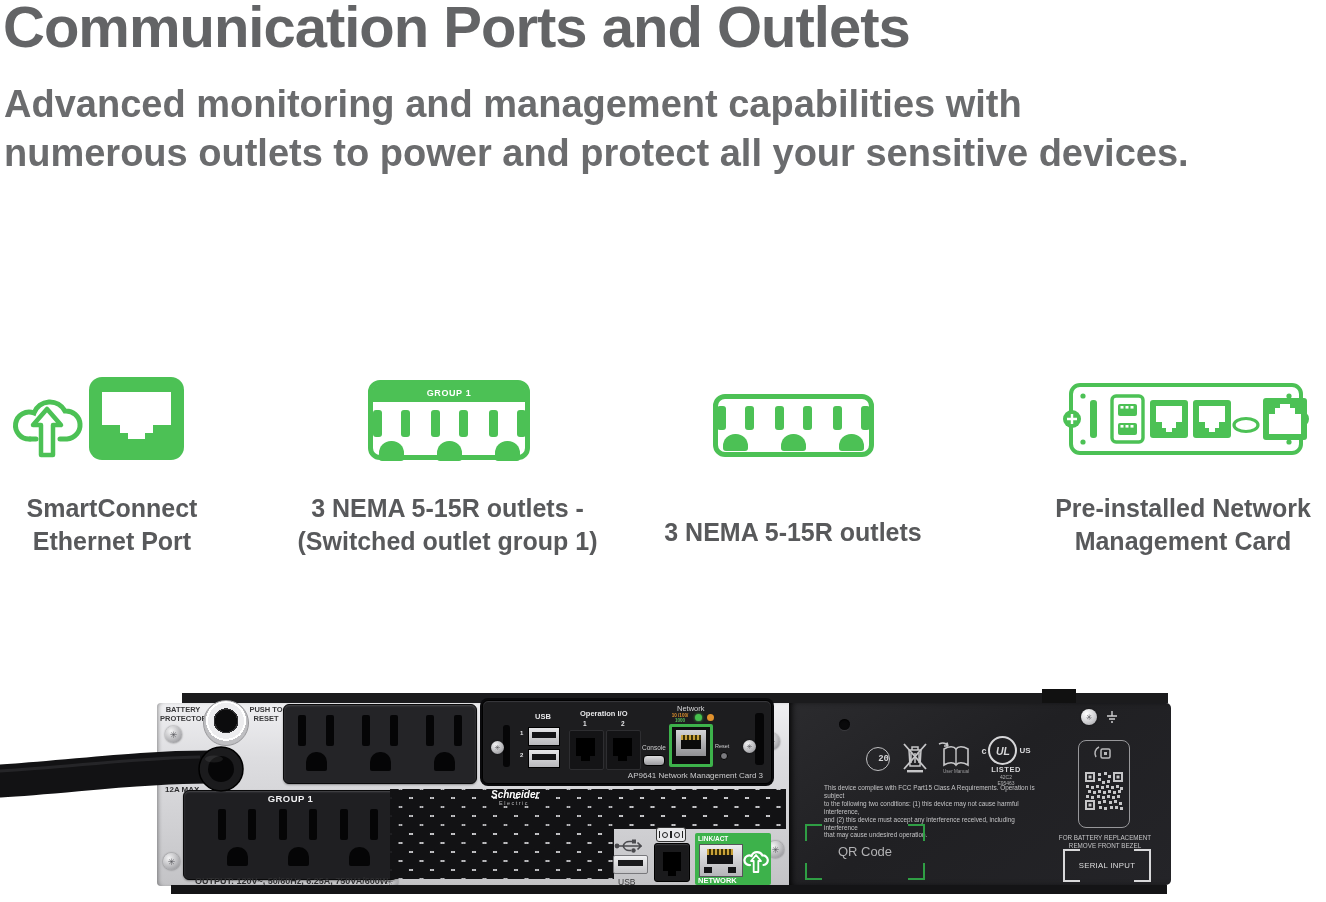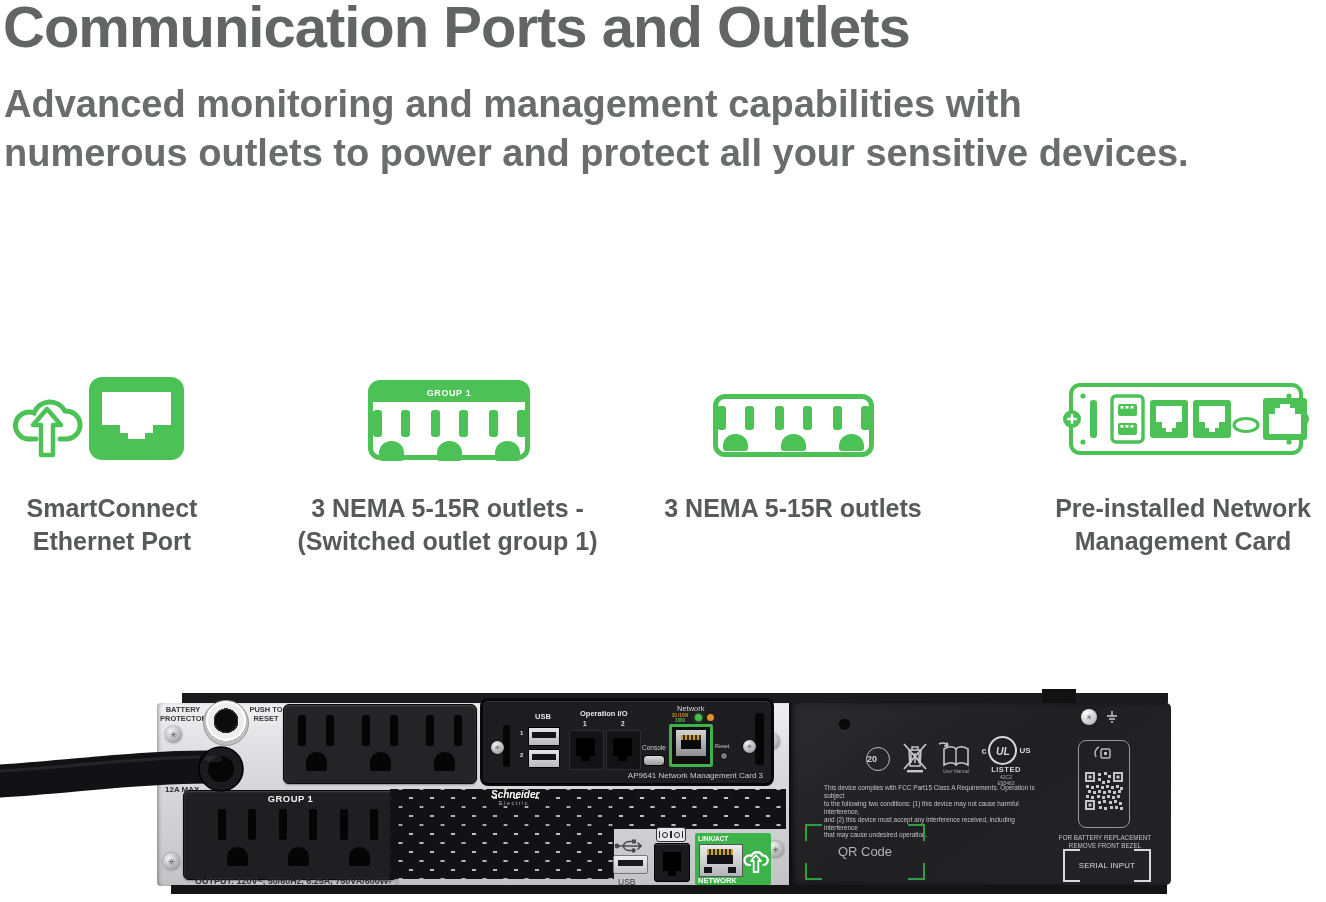--- a/index.html
+++ b/index.html
@@ -128,21 +128,21 @@
         </div>
       <div class="nema-g">
           <div class="slots">
             <div class="slot" style="height:24px;"></div>
             <div class="slot" style="height:24px;"></div>
           </div>
           <div class="gnd" style="height:17px;"></div>
         </div>
     </div>
   </div>
-  <div class="abs feat-label" style="left:640px;top:492px;width:306px;">
+  <div class="abs feat-label" style="left:640px;top:516px;width:306px;">
     <div>3 NEMA 5-15R outlets</div>
   </div>
 
   <div class="abs" style="left:1057px;top:379px;width:258px;height:80px;">
     <svg width="258" height="80" viewBox="0 0 258 80">
       <rect x="14" y="6" width="230" height="68" rx="9" fill="none" stroke="#4cc155" stroke-width="4"></rect>
       <circle cx="26" cy="17" r="2.6" fill="#4cc155"></circle>
         <circle cx="232" cy="17" r="2.6" fill="#4cc155"></circle>
       <circle cx="26" cy="63" r="2.6" fill="#4cc155"></circle>
         <circle cx="232" cy="63" r="2.6" fill="#4cc155"></circle>
@@ -331,21 +331,21 @@
     </div>
 
     <div class="abs door" style="left:632px;top:10px;width:382px;height:182px;">
       <div class="abs" style="left:50px;top:16px;width:11px;height:11px;border-radius:50%;background:#0a0a0b;box-shadow:inset 0 1px 2px #000, 0 1px 1px #3a3a3e;"></div>
 
       <div class="abs screw" style="left:292px;top:6px;width:16px;height:16px;font-size:8px;background:radial-gradient(circle at 35% 30%,#ffffff,#d0d0d3 55%,#9a9a9e);">✳</div>
       <svg class="abs" style="left:316px;top:7px;" width="14" height="14" viewBox="0 0 14 14">
         <path d="M7 1 V6 M2 6 H12 M4 9 H10 M6 12 H8" stroke="#cfcfd1" stroke-width="1.4"></path>
       </svg>
 
-      <div class="abs" style="left:77px;top:44px;width:22px;height:22px;border:1.6px solid #bfbfc1;border-radius:50%;color:#d6d6d8;font-size:9px;font-weight:bold;display:flex;align-items:center;justify-content:flex-start;">
+      <div class="abs" style="left:77px;top:44px;width:22px;height:22px;border:1.6px solid #bfbfc1;border-radius:50%;color:#d6d6d8;font-size:9px;font-weight:bold;display:flex;align-items:center;justify-content:flex-end;font-family:Liberation Mono, monospace;">
         <span>20</span>
       </div>
       <svg class="abs" style="left:111px;top:39px;" width="30" height="31" viewBox="0 0 30 31">
         <path d="M9 8 H21 L20 24 H10 Z M12 8 V5 H18 V8 M11 11 V21 M15 11 V21 M19 11 V21" stroke="#c6c6c8" stroke-width="1.5" fill="none"></path>
         <path d="M4 2 L26 27 M26 2 L4 27" stroke="#c6c6c8" stroke-width="1.8"></path>
         <rect x="7" y="28" width="16" height="2.4" fill="#c6c6c8"></rect>
       </svg>
       <svg class="abs" style="left:147px;top:38px;" width="40" height="30" viewBox="0 0 40 30">
         <path d="M8 8 C13 5,18 5,20 8 C22 5,27 5,32 8 L32 24 C27 21,22 21,20 24 C18 21,13 21,8 24 Z" fill="none" stroke="#c6c6c8" stroke-width="1.6"></path>
         <path d="M20 8 V24" stroke="#c6c6c8" stroke-width="1.4"></path>

